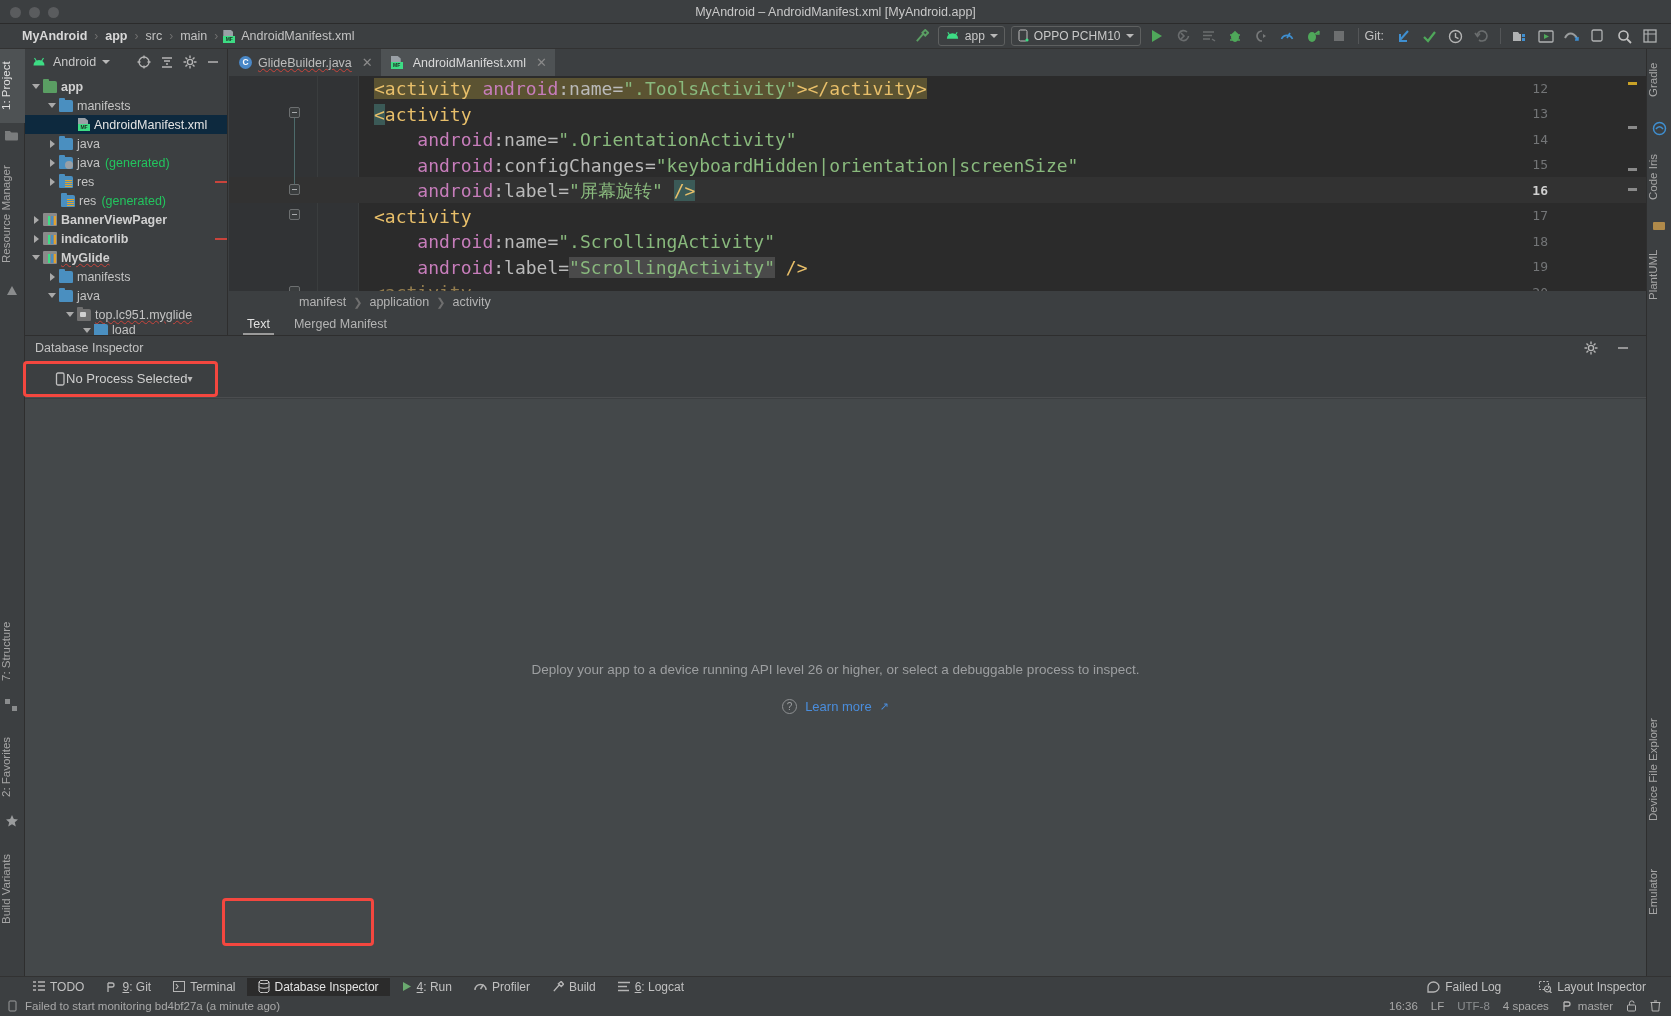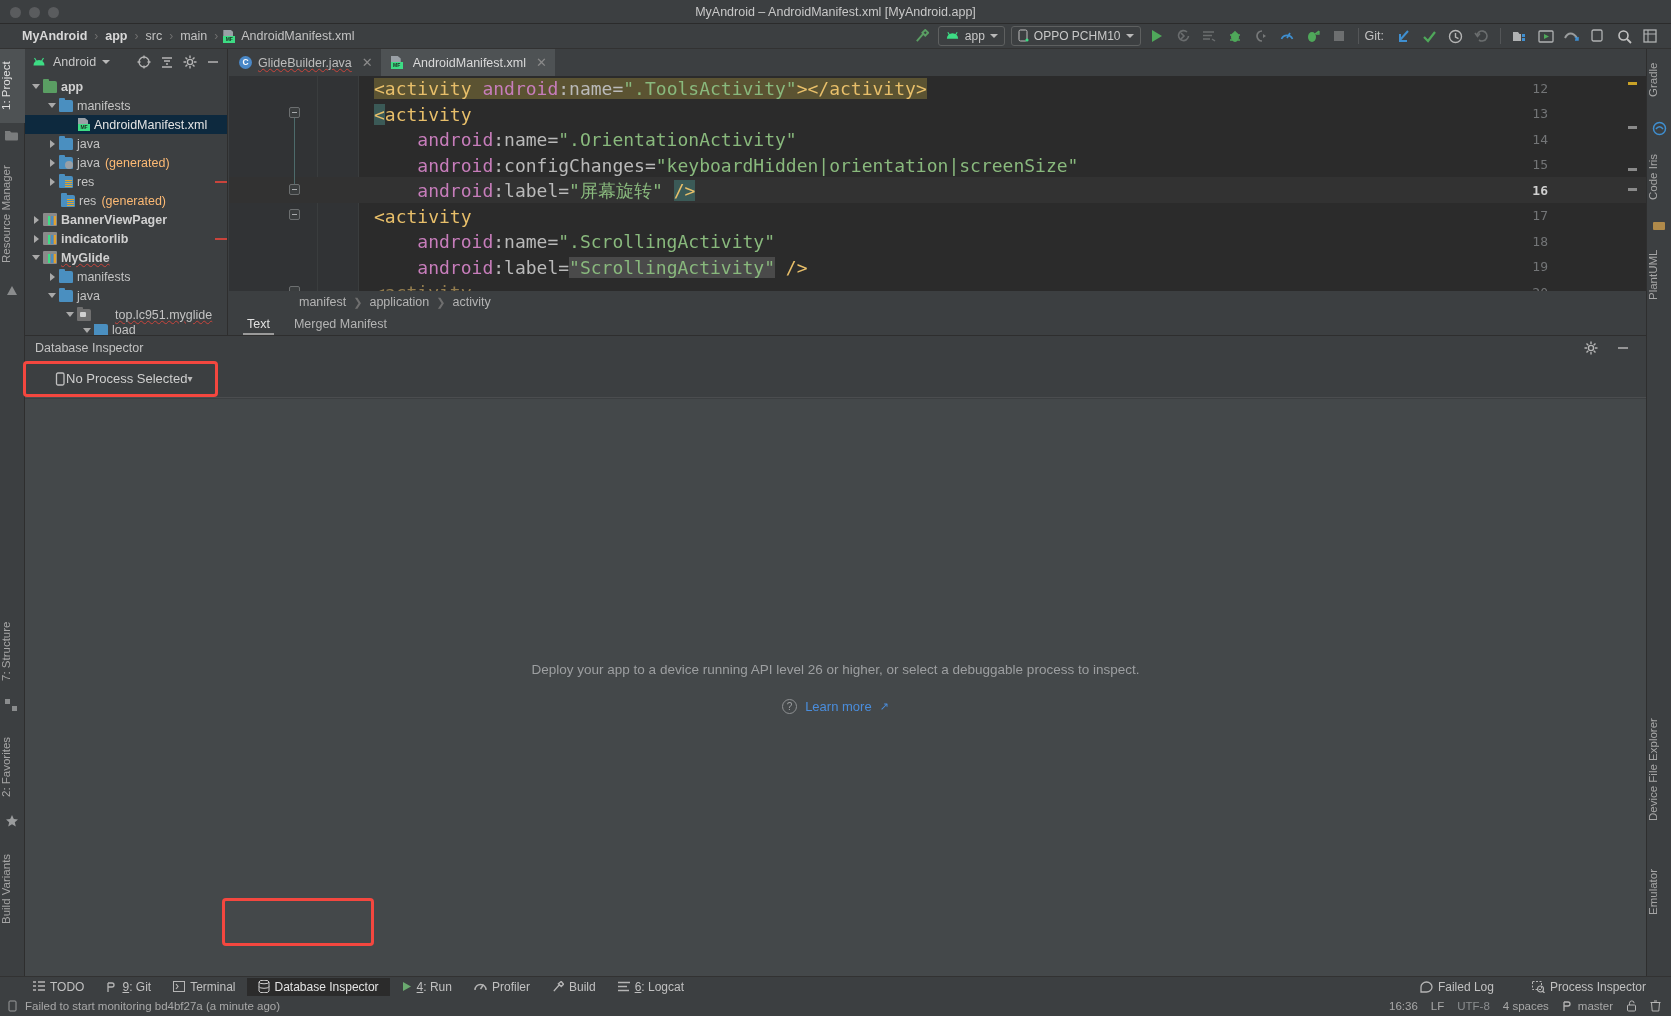--- a/index.html
+++ b/index.html
@@ -78,39 +78,39 @@
   }
   .proj-head{ height:26px;display:flex;align-items:center;padding-left:6px;gap:6px;}
   .proj-head .nm{ font-size:12.5px;color:#c8c8c8;}
   .ph-btns{ margin-left:auto; display:flex;align-items:center;gap:2px;padding-right:4px;}
   .ph-btns .tb-btn{ width:21px;height:21px;}
   .tree{ padding-top:2px; font-size:12.5px;}
   .row{ height:19px; display:flex;align-items:center; white-space:nowrap; cursor:default; position:relative;}
   .row.sel{ background:#0d293e; }
   .row .lbl{ color:#c3c3c3;}
   .row .lbl.b{ font-weight:bold; color:#d0d0d0;}
-  .row .gen{ color:#fdba74;}
+  .row .gen{ color:#22c55e;}
   .arr{ width:11px;height:11px;display:inline-block;margin-right:1px;position:relative;flex:0 0 auto;}
   .arr.r:before{content:"";position:absolute;left:3px;top:2px;border-left:5px solid #a9a9a9;border-top:4px solid transparent;border-bottom:4px solid transparent;}
   .arr.d:before{content:"";position:absolute;left:1px;top:3px;border-top:5px solid #a9a9a9;border-left:4px solid transparent;border-right:4px solid transparent;}
   .fold{ width:14px;height:12px;background:#4a8fc0;border-radius:1px 2px 1px 1px;margin-right:4px;flex:0 0 auto;position:relative;}
   .fold:before{content:"";position:absolute;left:0;top:-2px;width:6px;height:3px;background:#4a8fc0;border-radius:1px 1px 0 0;}
   .fold.app{ background:#5a9e63;}
   .fold.app:before{ background:#5a9e63;}
   .fold.res:after{content:"";position:absolute;right:1px;bottom:1px;width:7px;height:7px;
      background:repeating-linear-gradient(#e0a32e 0 1px,transparent 1px 2px);}
   .fold.gen:after{content:"";position:absolute;right:0px;bottom:0px;width:8px;height:8px;border-radius:50%;background:#9aa0a6;}
   .fold.pkg{ background:#6f6f6f;}
   .fold.pkg:before{ background:#6f6f6f;}
   .fold.pkg:after{content:"";position:absolute;left:3px;top:3px;width:6px;height:5px;background:#d0d0d0;border-radius:1px;}
   .modico{ width:14px;height:13px;margin-right:4px;flex:0 0 auto;position:relative;background:#8a8a8a;border-radius:1px;}
   .modico:after{content:"";position:absolute;right:1px;bottom:1px;width:8px;height:9px;
      background:linear-gradient(to right,#3ddc84 0 2px,transparent 2px 3px,#4a8fc0 3px 5px,transparent 5px 6px,#e0a32e 6px 8px);}
   .squig{ text-decoration:underline; text-decoration-color:#c9443c; text-decoration-style:wavy; text-decoration-thickness:1px;}
-  .lnkred{ color:#d98a7a;margin-left:20px;}
+  .lnkred{ color:#d98a7a;}
   .redmark{ position:absolute; right:0; width:12px;height:2px;background:#c9443c;}
 
   
   .editor{ position:absolute;left:229px;right:25px;top:0;height:286px;background:#2b2b2b;}
   .tabs{ height:27px; background:#3c3f41; display:flex; align-items:stretch;}
   .tab{ display:flex;align-items:center;gap:6px;padding:0 8px 0 10px;font-size:12.5px;color:#bdbdbd;cursor:default;}
   .tab.active{ background:#4e5254; color:#dadada;}
   .tab .x{ color:#8a8a8a;font-size:13px;margin-left:4px;}
   .cls-ico{width:13px;height:13px;border-radius:50%;background:#4a88c7;color:#fff;font-size:8.5px;line-height:13px;text-align:center;font-weight:bold;}
   .code-area{ position:absolute;left:0;right:0;top:27px;bottom:44px; background:#2b2b2b; overflow:hidden;}
@@ -700,21 +700,21 @@
       <span>Failed Log</span>
     </span>
     <span class="btool">
       <span>
           <svg width="13" height="12" viewBox="0 0 13 12">
             <rect x="0.5" y="0.5" width="9" height="8" stroke="#b5b5b5" fill="none" stroke-dasharray="2 1.5"></rect>
             <circle cx="8.5" cy="8" r="3" stroke="#b5b5b5" stroke-width="1.2" fill="none"></circle>
             <path d="M10.6 10.1 L12.5 12" stroke="#b5b5b5" stroke-width="1.3"></path>
           </svg>
         </span>
-      <span>Process Inspector</span>
+      <span>Layout Inspector</span>
     </span>
   </span>
 </div>
 
 <div class="hlbox" style="left:222px;top:898px;width:152px;height:48px;"></div>
 
 <div class="statusbar">
   <span style="margin-right:6px;">
     <svg width="11" height="12" viewBox="0 0 11 12">
         <rect x="1" y="1" width="7" height="10" rx="1" stroke="#9a9c9d" fill="none"></rect>

